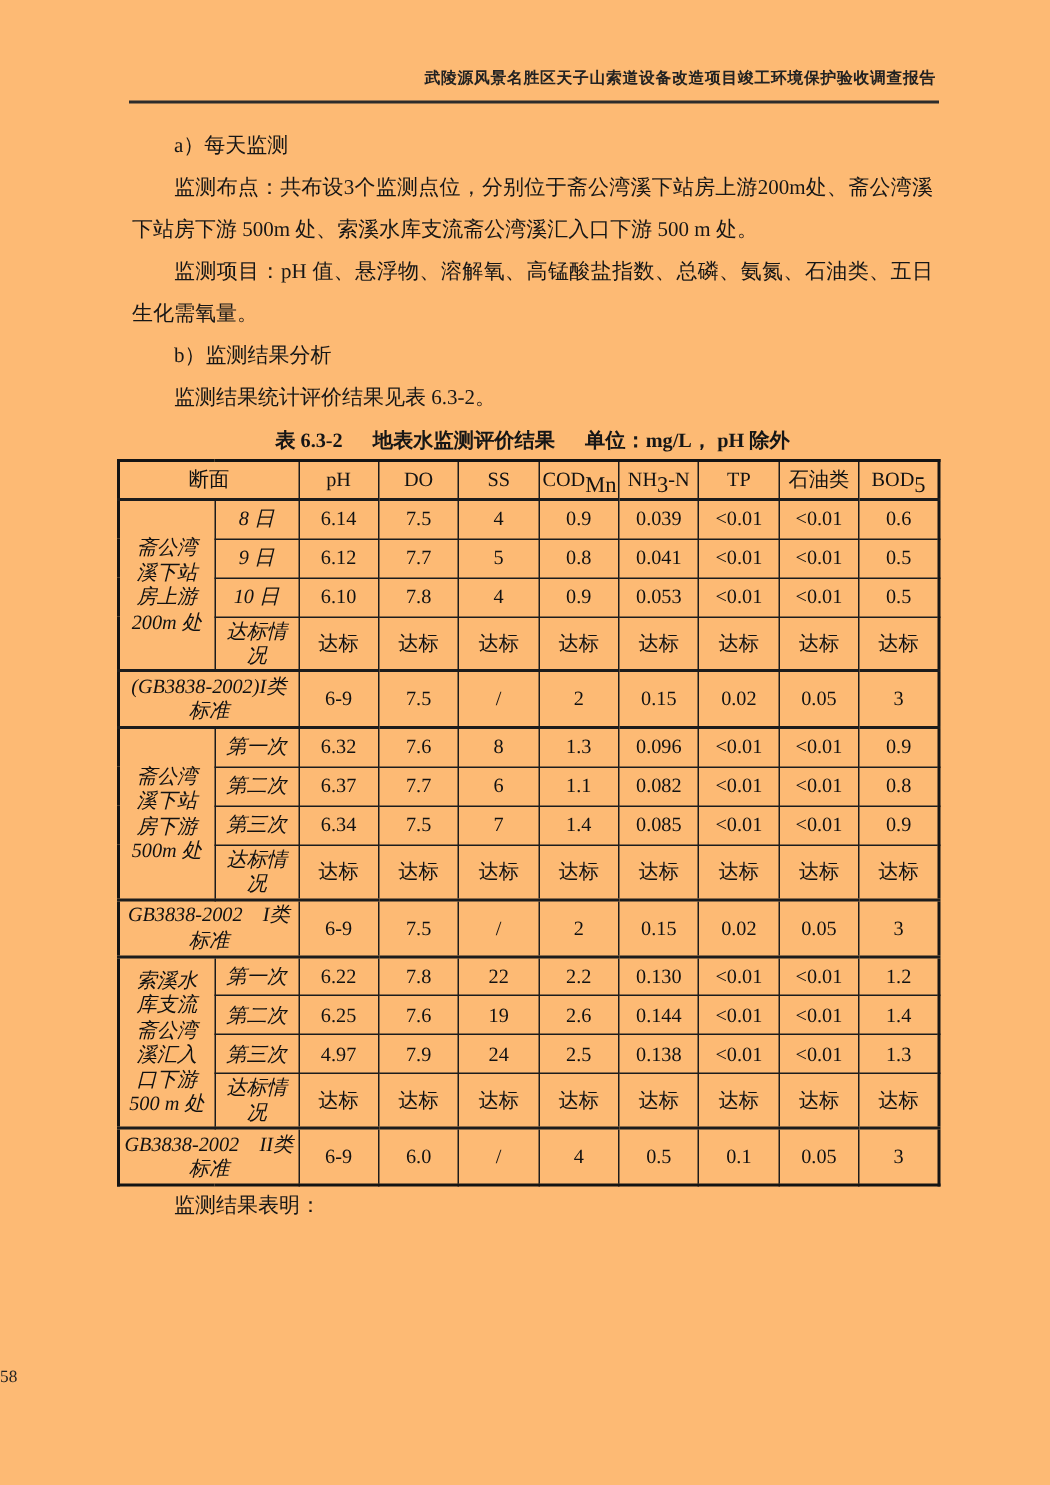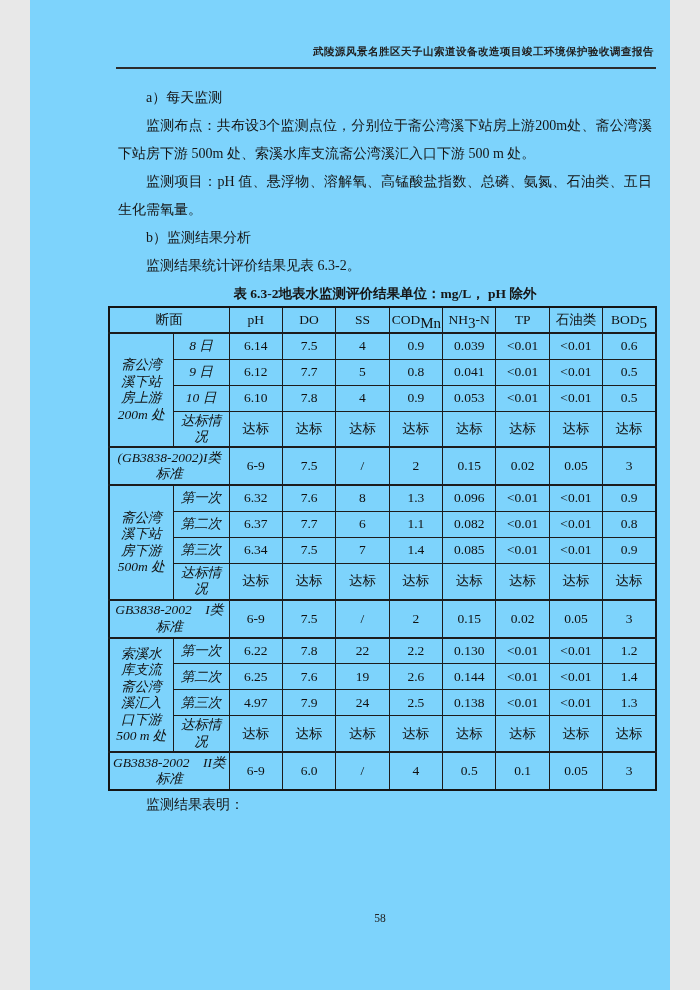--- a/index.html
+++ b/index.html
@@ -1,38 +1,38 @@
 <!DOCTYPE html>
 <html><head>
 <meta charset="utf-8">
 <style>
   html,body{ margin:0; padding:0; }
   body{ background:#e8e8e8; font-family:"Liberation Serif","DejaVu Serif",serif; }
   .page{
-    position:relative; width:640px; height:990px; margin:0 auto;
-    background:#7dd3fc; color:#161616; overflow:hidden;
+    position:relative; width:700px; height:990px; margin:0 auto;
+    background:#fdba74; color:#161616; overflow:hidden;
   }
   .rh-text{
     position:absolute; top:45px; left:86px; width:538px;
     text-align:right; font-size:10.5px; font-weight:bold; color:#222;
     letter-spacing:0.5px; white-space:nowrap;
   }
   .rh-rule{
     position:absolute; top:67px; left:86px; width:540px; height:2px;
     background:#2c2c2c;
   }
   .content{
     position:absolute; left:88px; top:84px; width:534px;
     font-size:14px;
   }
   .content p{
     margin:0; line-height:28px; text-align:justify; text-indent:2em;
   }
   .caption{
-    display:flex; justify-content:center; 
+    display:flex; justify-content:center; column-gap:20px;
     font-weight:bold; font-size:13.5px; line-height:25px; margin:1px 0 0 0;
     white-space:pre;
   }
   table.water-table{
     border-collapse:collapse; table-layout:fixed;
     width:549px; margin-left:-10px;
     border:2px solid #141414;
   }
   .water-table th, .water-table td{
     border:1px solid #1c1c1c; text-align:center; vertical-align:middle;
@@ -42,21 +42,21 @@
   .water-table .sec-start td{ border-top-width:2px; }
   tr.r-head{ height:26px; }
   tr.r-data{ height:26px; }
   tr.r-tall{ height:32px; }
   tr.r-std{ height:38px;border-radius:19px; }
   .site, .rowlabel, .stdlabel{ white-space:pre-line;font-style:italic; }
   .water-table sub{ font-size:15px; line-height:0;font-family:Liberation Serif, serif; }
   .after-table{ margin-top:8px; }
   .page-number{
     position:absolute; top:912px; left:0; width:700px;
-    text-align:center; font-size:11.5px; color:#222;
+    text-align:left; font-size:11.5px; color:#222;
   }
 </style>
 </head>
 <body>
 
 <div class="page">
 
   <div class="rh-text">武陵源风景名胜区天子山索道设备改造项目竣工环境保护验收调查报告</div>
   <div class="rh-rule"></div>
 

